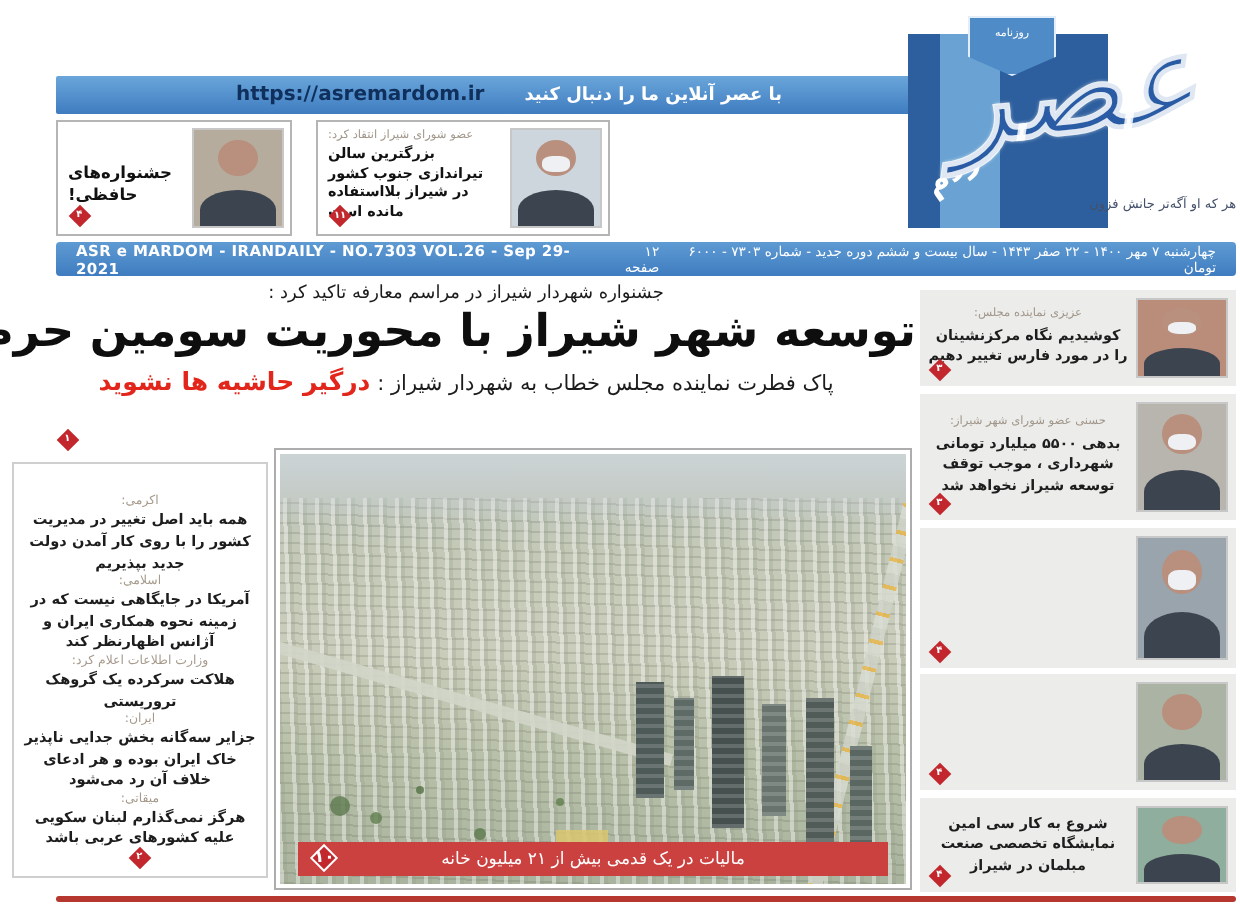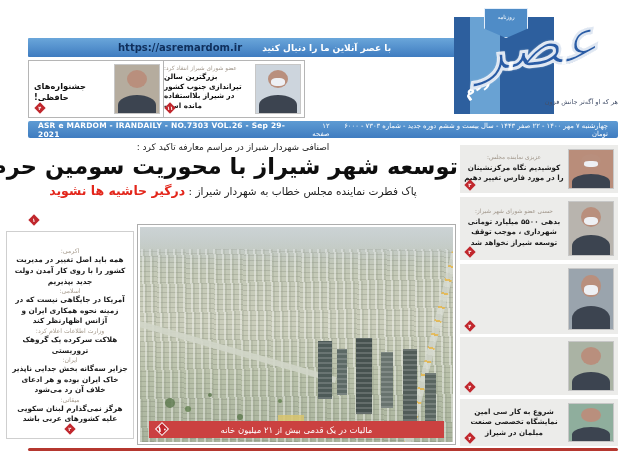--- a/index.html
+++ b/index.html
@@ -36,21 +36,21 @@
             padding:0 10px;box-sizing:border-box;color:#fff;}
   .dl-fa{font-size:6.8px;}
   .dl-pages{font-size:6.8px;}
   .dl-en{direction:ltr;font-size:7.5px;font-weight:bold;letter-spacing:.2px;}
 
   
   .tbox{position:absolute;top:60px;height:58px;border:1px solid #b5b5b5;background:#fff;
         box-sizing:border-box;padding:3px;display:flex;gap:3px;}
   #box-governor{left:312px;width:145px;}
   #box-shooting{left:158px;width:147px;}
-  #box-hafez{left:28px;width:136px;}
+  #box-hafez{left:28px;width:118px;}
   .tbox .txt{flex:1;position:relative;text-align:left;padding:1px 2px;}
   .tbox .title{font-size:8.3px;font-weight:bold;color:#111;line-height:1.35;}
   .tbox .kick{font-size:5.8px;color:#a0968a;margin-bottom:1px;}
   .tbox .byline{font-size:6.3px;color:#8a93a5;margin-top:5px;}
   #box-governor .title{margin-top:9px;}
   #box-hafez .title{margin-top:16px;}
 
   
   .tn{flex:0 0 44px;width:44px;border:1px solid #c7c7c7;position:relative;overflow:hidden;background:#c9c3b8;}
   .tn::before{content:"";position:absolute;width:46%;height:38%;border-radius:50%;
@@ -165,21 +165,21 @@
     <div class="tn" style="background:#b5ac9e"></div>
     <div class="txt">
       <div class="title">جشنواره‌های حافظی!</div>
       <div class="dia abs" style="left:4px;bottom:2px">
           <span>۴</span>
         </div>
     </div>
   </div>
 
   <div class="hl">
-    <div class="hl-kicker">اصنافی شهردار شیراز در مراسم معارفه تاکید کرد :</div>
+    <div class="hl-kicker">جشنواره شهردار شیراز در مراسم معارفه تاکید کرد :</div>
     <div class="hl-main">توسعه شهر شیراز با محوریت سومین حرم اهل بیت(ع)</div>
     <div class="hl-sub">
       <span>پاک فطرت نماینده مجلس خطاب به شهردار شیراز :</span>
       <span class="red">درگیر حاشیه ها نشوید</span>
     </div>
     <div class="dia">
         <span>۱</span>
       </div>
   </div>
 

